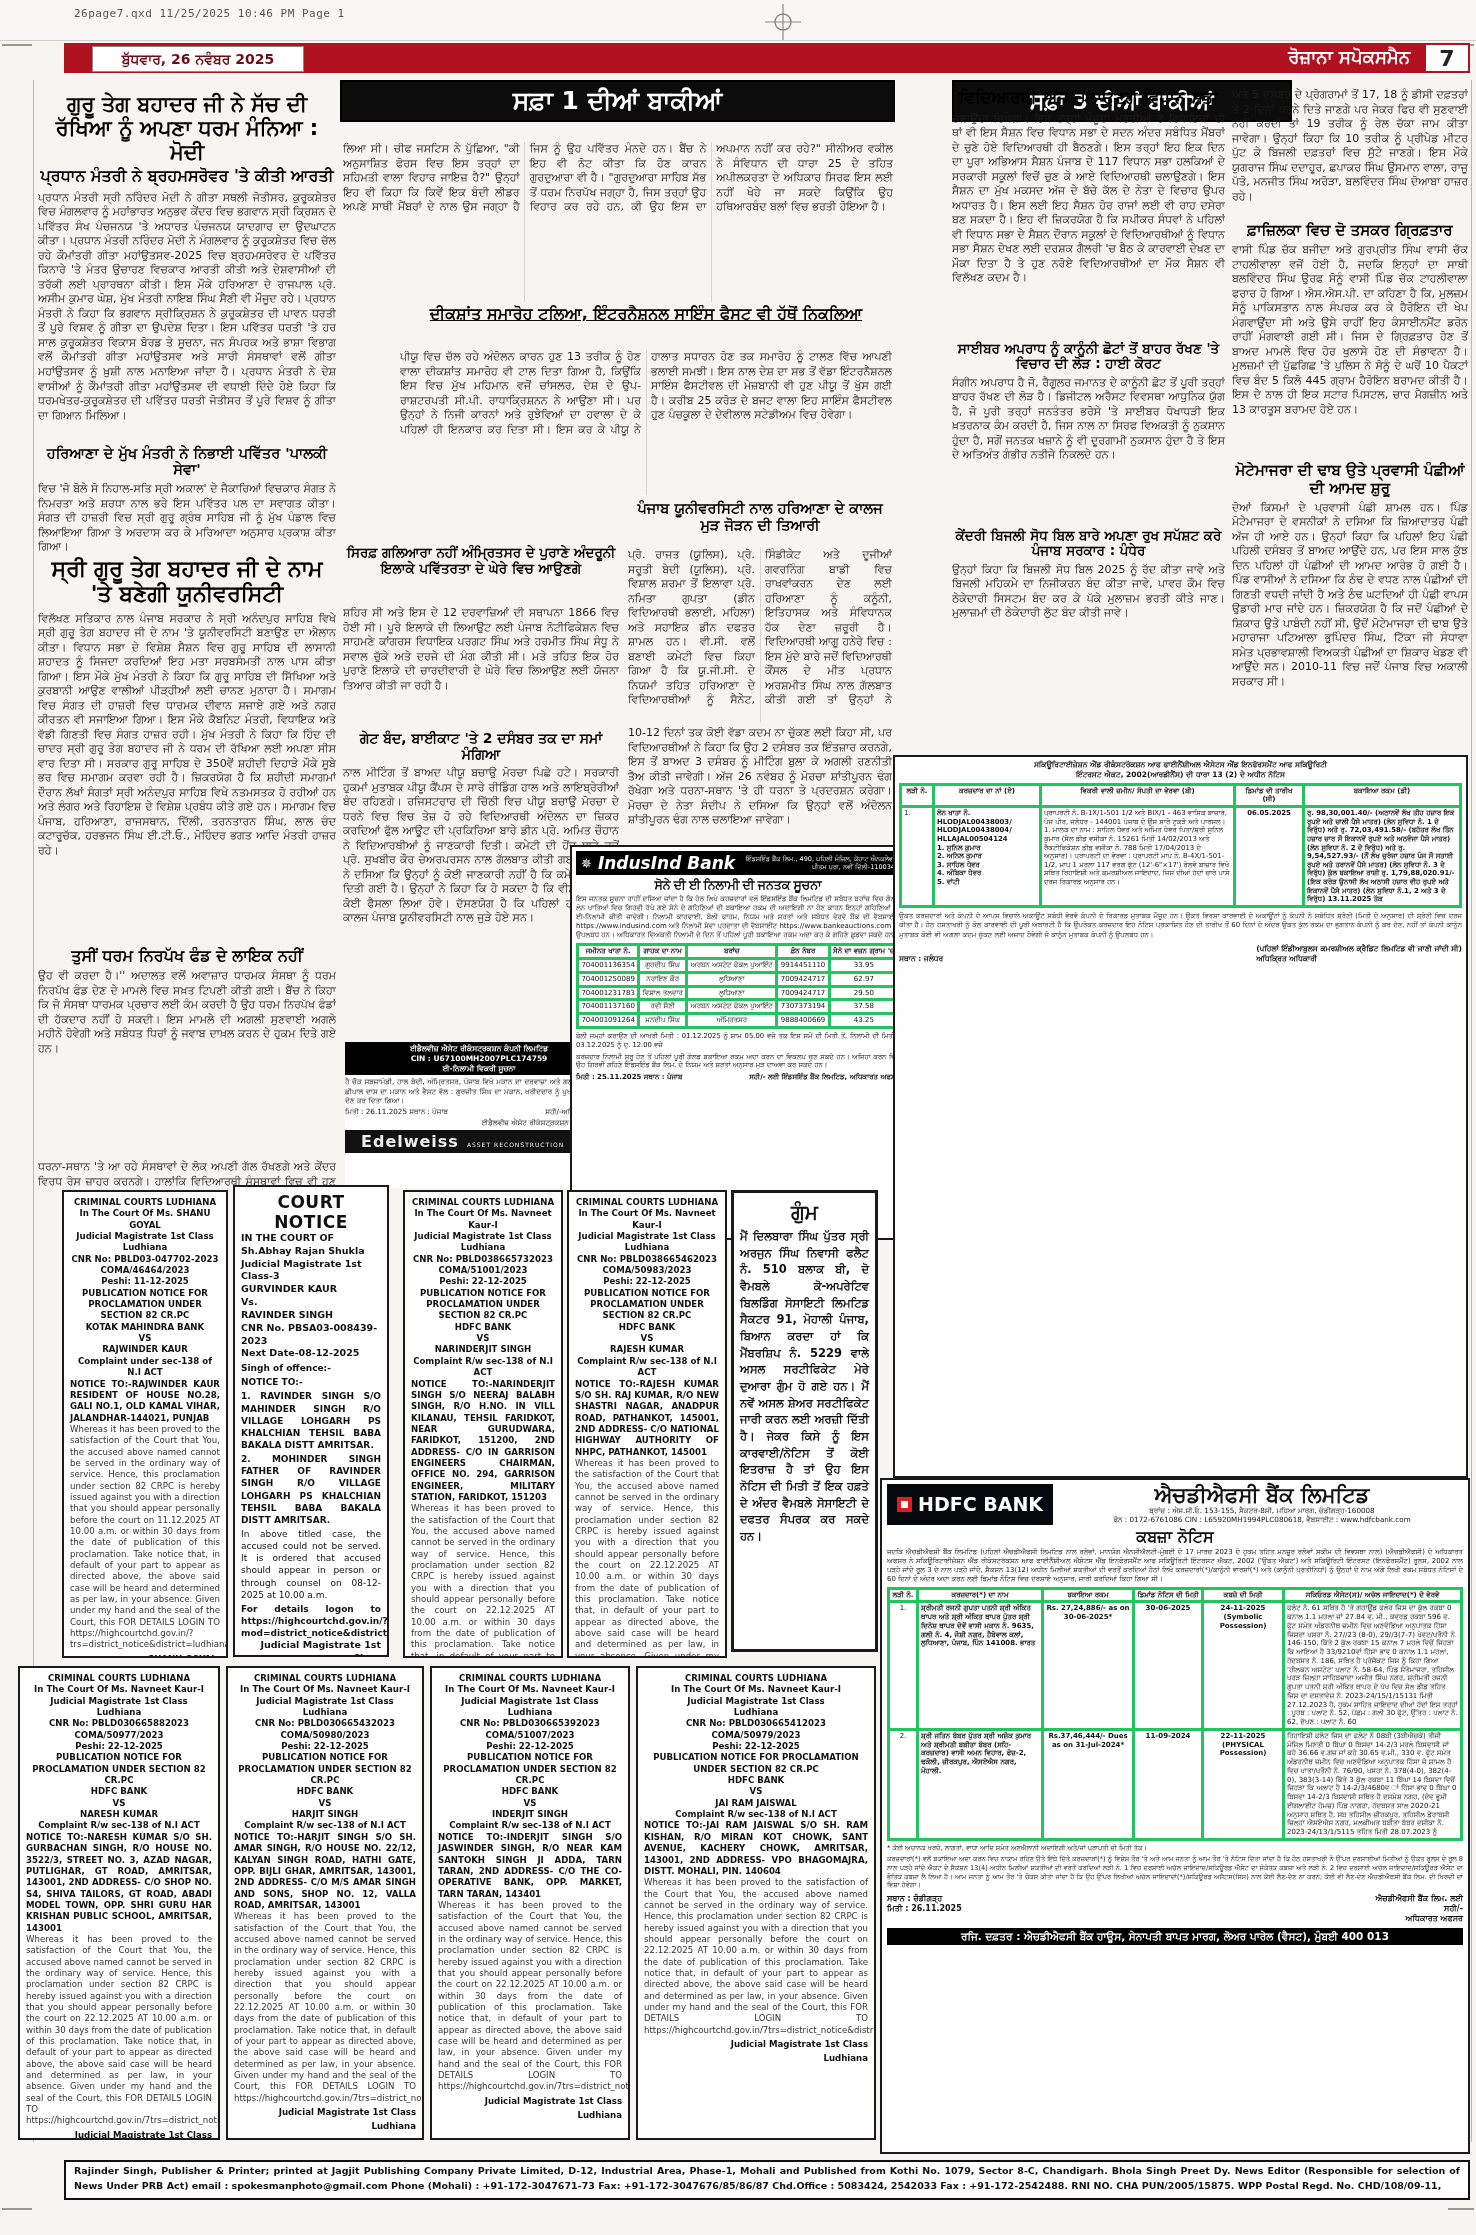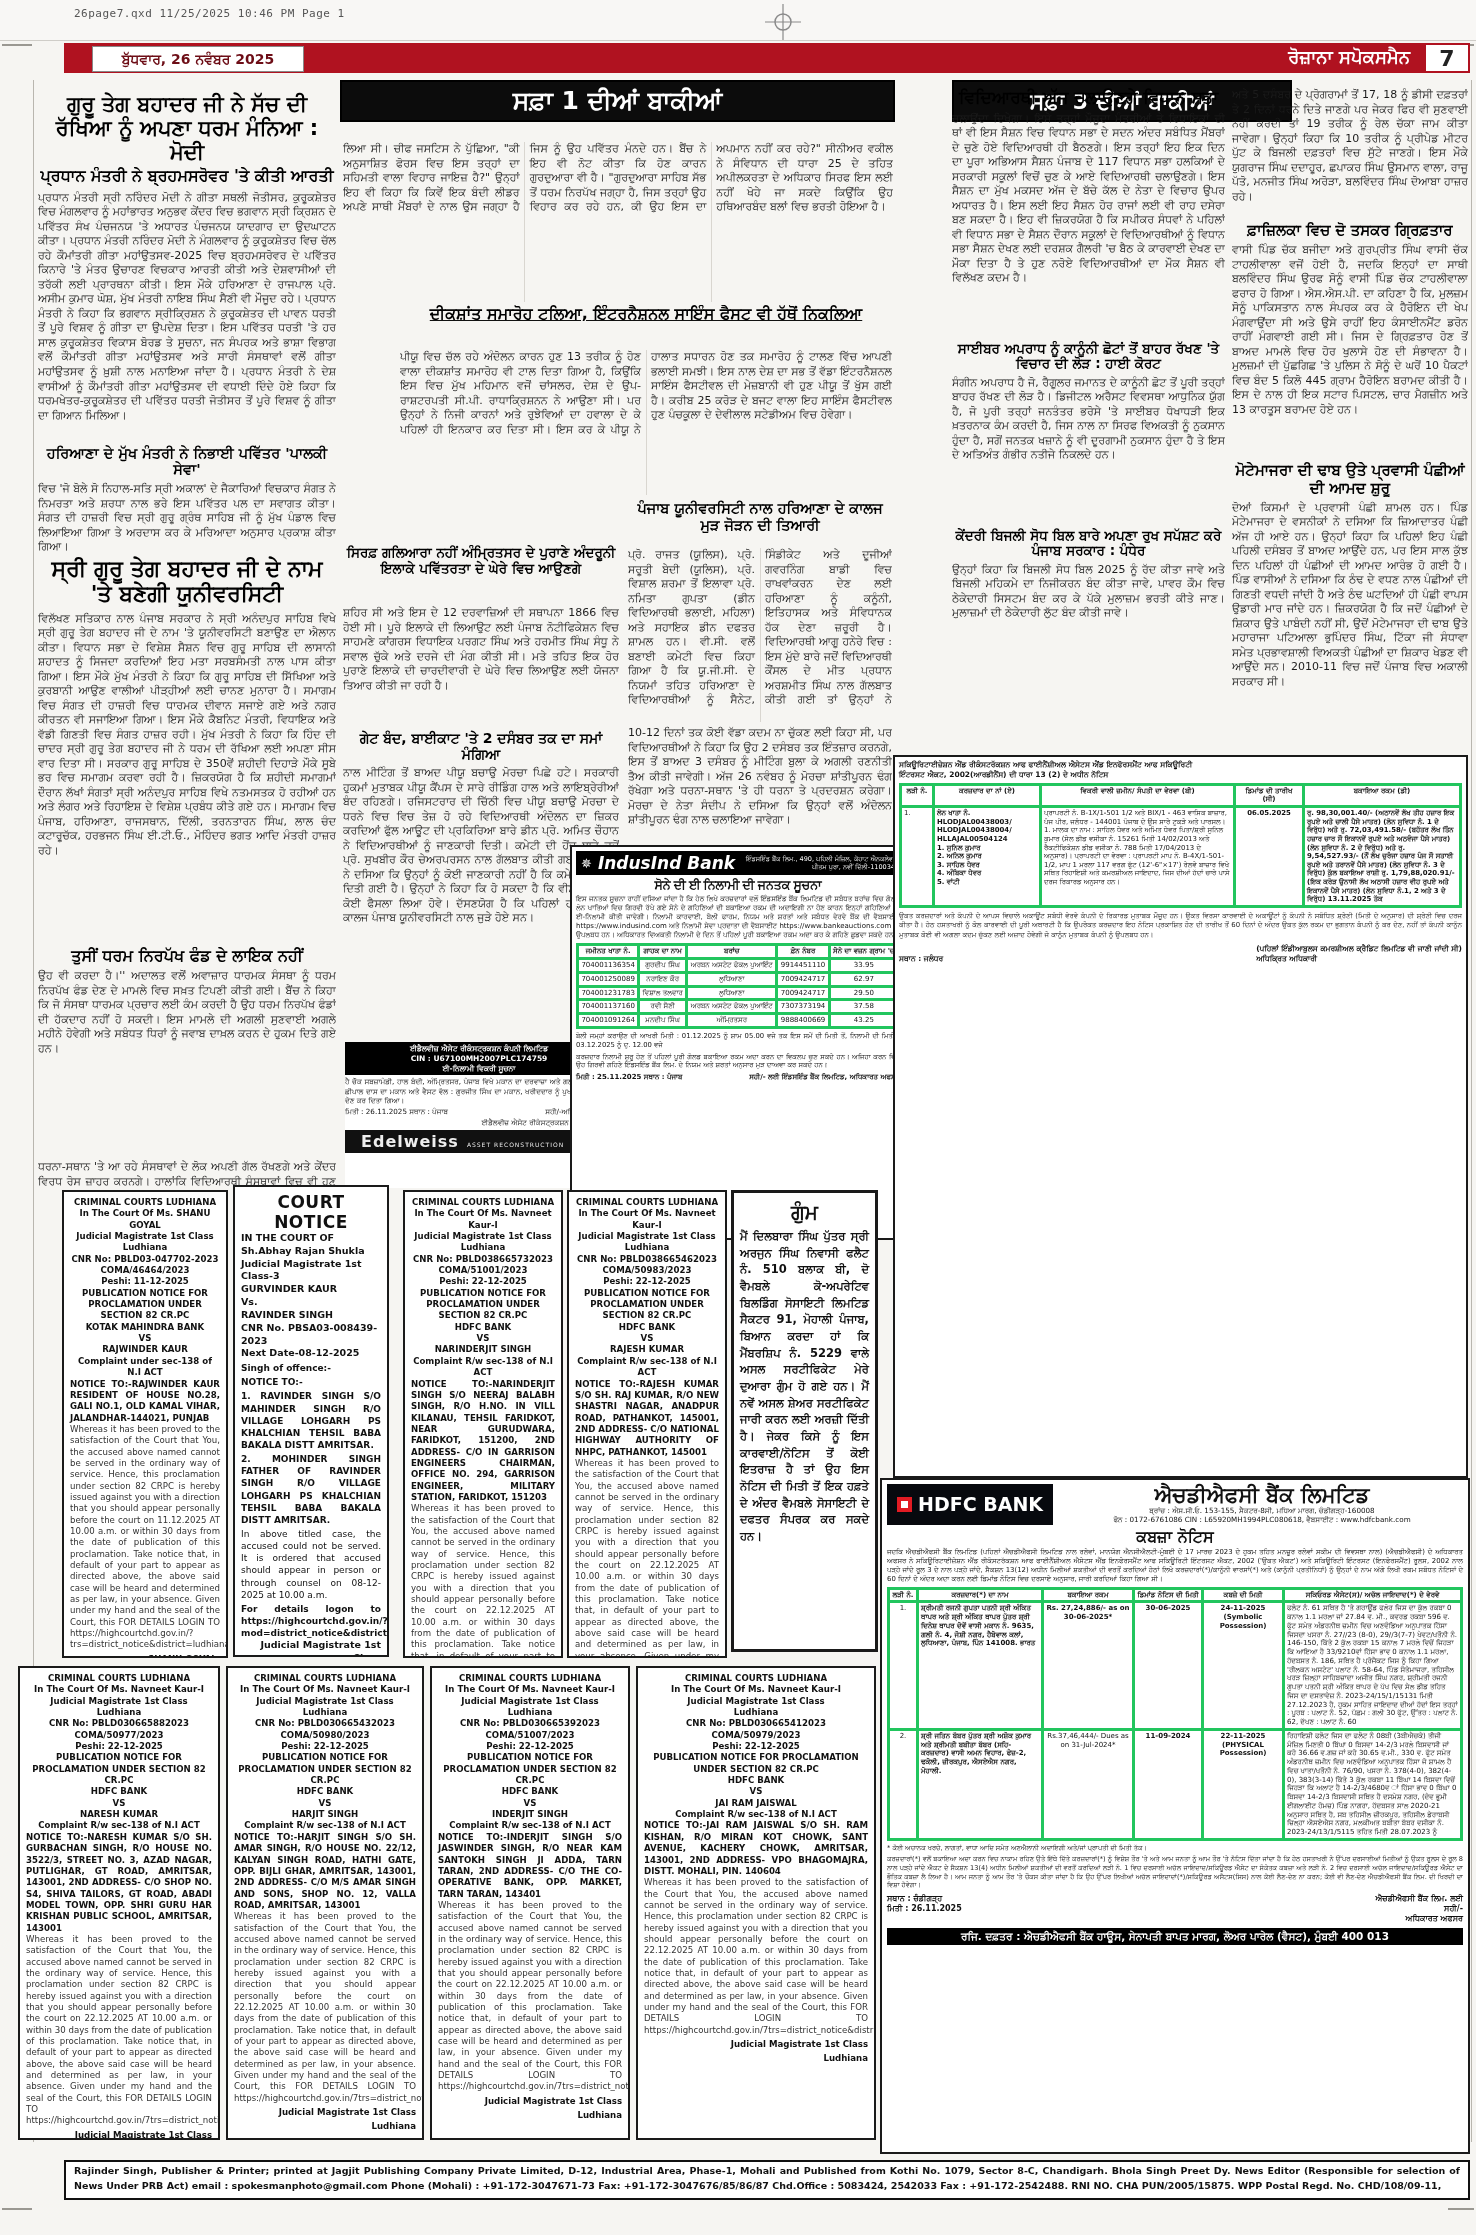--- a/index.html
+++ b/index.html
@@ -44,21 +44,21 @@
   
   #edelweiss{left:345px;top:1042px;width:268px;height:146px;border:none;padding:0;}
   .ed-head{background:#000;color:#fff;text-align:center;font-size:7.5px;font-weight:bold;line-height:1.3;padding:2px;}
   .ed-body{font-size:7.2px;line-height:1.3;text-align:justify;margin-top:2px;}
   .ed-row{display:flex;justify-content:space-between;font-size:7.2px;font-weight:normal;margin-top:2px;}
   .ed-bar{background:#111;color:#eee;margin-top:3px;padding:2px 16px;display:flex;align-items:baseline;gap:8px;}
   .ed-logo{font-size:16px;font-weight:bold;letter-spacing:1px;}
   .ed-sub{font-size:6px;letter-spacing:1px;}
   
   #sammaan{left:893px;top:755px;width:575px;height:723px;padding:3px 4px;}
-  .sm-cap{font-size:7.5px;font-weight:bold;line-height:1.3;}
+  .sm-cap{font-size:7.5px;font-weight:bold;text-align:center;line-height:1.3;}
   #sammaan td{text-align:left;font-size:6.9px;}
   .pre{white-space:pre-line;}
   .sm-terms{font-size:6.9px;line-height:1.35;text-align:justify;margin-top:4px;color:#222;}
   .sm-foot{display:flex;justify-content:space-between;align-items:flex-end;font-size:7.5px;font-weight:bold;margin-top:4px;}
   
   #gum{left:731px;top:1190px;width:147px;height:462px;border-width:3px;}
   .gum-title{font-weight:bold;font-size:20px;text-align:center;margin:2px 0 4px;}
   .gum-body{font-weight:bold;font-size:11.5px;line-height:1.45;text-align:justify;}
   
   #court-main{left:233px;top:1185px;width:156px;height:472px;}
@@ -356,21 +356,21 @@
           <td>1.</td>
           <td style="text-align:left;font-weight:bold;">ਸ਼੍ਰੀਮਤੀ ਰਜਨੀ ਗੁਪਤਾ ਪਤਨੀ ਸ਼੍ਰੀ ਅੰਕਿਤ ਥਾਪਰ ਅਤੇ ਸ਼੍ਰੀ ਅੰਕਿਤ ਥਾਪਰ ਪੁੱਤਰ ਸ਼੍ਰੀ ਦਿਨੇਸ਼ ਥਾਪਰ ਦੋਵੇਂ ਵਾਸੀ ਮਕਾਨ ਨੰ. 9635, ਗਲੀ ਨੰ. 4, ਜੋਸ਼ੀ ਨਗਰ, ਹੈਬੋਵਾਲ ਕਲਾਂ, ਲੁਧਿਆਣਾ, ਪੰਜਾਬ, ਪਿੰਨ 141008. ਭਾਰਤ</td>
           <td style="font-weight:bold;">Rs. 27,24,886/- as on 30-06-2025*</td>
           <td style="font-weight:bold;">30-06-2025</td>
           <td style="font-weight:bold;">24-11-2025 (Symbolic Possession)</td>
           <td style="text-align:left;">ਫਲੈਟ ਨੰ. 61 ਸਥਿਤ ਹੈ 'ਤੇ ਗਰਾਊਂਡ ਫਲੋਰ ਜਿਸ ਦਾ ਕੁੱਲ ਰਕਬਾ 0 ਕਨਾਲ 1.1 ਮਰਲਾ ਜਾਂ 27.84 ਵ. ਮੀ., ਕਵਰਡ ਰਕਬਾ 596 ਵ. ਫੁੱਟ ਸਮੇਤ ਅੰਡਰਨੀਥ ਜ਼ਮੀਨ ਵਿਚ ਅਣਵੰਡਿਆ ਅਨੁਪਾਤਕ ਹਿੱਸਾ ਜਿਸਦਾ ਖਸਰਾ ਨੰ. 27//23 (8-0), 29//3(7-7) ਖੇਵਟ/ਖਤੌਨੀ ਨੰ. 146-150, ਕਿੱਤੇ 2 ਕੁੱਲ ਰਕਬਾ 15 ਕਨਾਲ 7 ਮਰਲੇ ਵਿਚੋਂ ਜਿਹੜਾ ਕਿ ਆਇਆ ਹੈ 33/9210ਵਾਂ ਹਿੱਸਾ ਭਾਵ 0 ਕਨਾਲ 1.1 ਮਰਲਾ, ਹੱਦਬਸਤ ਨੰ. 186, ਸਥਿਤ ਹੈ ਪ੍ਰੋਜੈਕਟ ਜਿਸ ਨੂੰ ਕਿਹਾ ਗਿਆ 'ਰੀਲਕਨ ਅਸਟੇਟ' ਪਲਾਟ ਨੰ. 58-64, ਪਿੰਡ ਸੰਤੇਮਾਜਰਾ, ਤਹਿਸੀਲ ਖਰੜ ਜ਼ਿਲ੍ਹਾ ਸਾਹਿਬਜ਼ਾਦਾ ਅਜੀਤ ਸਿੰਘ ਨਗਰ, ਸ਼੍ਰੀਮਤੀ ਰਜਨੀ ਗੁਪਤਾ ਪਤਨੀ ਸ਼੍ਰੀ ਅੰਕਿਤ ਥਾਪਰ ਦੇ ਪੱਖ ਵਿਚ ਸੇਲ ਡੀਡ ਤਹਿਤ ਜਿਸ ਦਾ ਦਸਤਾਵੇਜ਼ ਨੰ. 2023-24/15/1/15131 ਮਿਤੀ 27.12.2023 ਹੈ, ਹੁਕਮ ਸਾਹਿਤ ਜਾਇਦਾਦ ਦੀਆਂ ਹੱਦਾਂ ਇਸ ਤਰ੍ਹਾਂ : ਪੂਰਬ : ਪਲਾਟ ਨੰ. 52, ਪੱਛਮ : ਗਲੀ 30 ਫੁੱਟ, ਉੱਤਰ : ਪਲਾਟ ਨੰ. 62, ਦੱਖਣ : ਪਲਾਟ ਨੰ. 60</td>
         </tr>
         <tr>
           <td>2.</td>
           <td style="text-align:left;font-weight:bold;">ਸ਼੍ਰੀ ਜਤਿਨ ਬੱਬਰ ਪੁੱਤਰ ਸ਼੍ਰੀ ਅਸ਼ੋਕ ਕੁਮਾਰ ਅਤੇ ਸ਼੍ਰੀਮਤੀ ਬਬੀਤਾ ਬੱਬਰ (ਸਹਿ-ਕਰਜ਼ਦਾਰ) ਵਾਸੀ ਅਮਨ ਵਿਹਾਰ, ਫੇਜ਼-2, ਢਕੋਲੀ, ਜ਼ੀਰਕਪੁਰ, ਐਸਏਐਸ ਨਗਰ, ਮੋਹਾਲੀ.</td>
-          <td style="font-weight:normal;text-align:center;">Rs.37,46,444/- Dues as on 31-Jul-2024*</td>
+          <td style="font-weight:bold;text-align:center;">Rs.37,46,444/- Dues as on 31-Jul-2024*</td>
           <td style="font-weight:bold;">11-09-2024</td>
           <td style="font-weight:bold;">22-11-2025 (PHYSICAL Possession)</td>
           <td style="text-align:left;">ਰਿਹਾਇਸ਼ੀ ਫਲੈਟ ਜਿਸ ਦਾ ਫਲੈਟ ਨੰ 08ਬੀ (3ਬੀਐਚਕੇ) ਤੀਜੀ ਮੰਜ਼ਿਲ ਮਿਣਤੀ 0 ਬਿੱਘਾ 0 ਬਿਸਵਾ 14-2/3 ਮਰਲੇ ਬਿਸਵਾਸੀ ਜਾਂ ਕਹੋ 36.66 ਵ.ਗਜ਼ ਜਾਂ ਕਹੋ 30.65 ਵ.ਮੀ., 330 ਵ. ਫੁੱਟ ਸਮੇਤ ਅੰਡਰਨੀਥ ਜ਼ਮੀਨ ਵਿਚ ਅਣਵੰਡਿਆ ਅਨੁਪਾਤਕ ਹਿੱਸਾ ਜੋ ਸ਼ਾਮਲ ਹੈ ਵਿਚ ਖਾਤਾ/ਖਤੌਨੀ ਨੰ. 76/90, ਖਸਰਾ ਨੰ. 378(4-0), 382(4-0), 383(3-14) ਕਿੱਤੇ 3 ਕੁੱਲ ਰਕਬਾ 11 ਬਿੱਘਾ 14 ਬਿਸਵਾ ਵਿਚੋਂ ਜਿਹੜਾ ਕਿ ਅਲਾਟ ਹੈ 14-2/3/4680ਵ ਾਂ ਹਿੱਸਾ ਭਾਵ 0 ਬਿੱਘਾ 0 ਬਿਸਵਾ 14-2/3 ਬਿਸਵਾਸੀ ਸਥਿਤ ਹੈ ਦਸਮੇਸ਼ ਨਗਰ, (ਦੇਵ ਭੂਮੀ ਈਗਲਾਈਟ ਹੋਮਜ਼) ਪਿੰਡ ਨਾਗਰਾ, ਹੱਦਬਸਤ ਸਾਲ 2020-21 ਅਨੁਸਾਰ ਸਥਿਤ ਹੈ, ਸਬ ਤਹਿਸੀਲ ਜ਼ੀਰਕਪੁਰ, ਤਹਿਸੀਲ ਡੇਰਾਬਸੀ ਜ਼ਿਲ੍ਹਾ ਐਸਏਐਸ ਨਗਰ, ਮਲਕੀਅਤ ਬਬੀਤਾ ਬੱਬਰ ਵਸੀਕਾ ਨੰ. 2023-24/13/1/5115 ਤਹਿਤ ਮਿਤੀ 28.07.2023 ਨੂੰ</td>
         </tr>
       </tbody>
     </table>
     <div class="hd-note">* ਕੋਈ ਅਚਾਨਕ ਖਰਚੇ, ਲਾਗਤਾਂ, ਵਾਧਾ ਆਦਿ ਸਮੇਤ ਅਣਐਲਾਨੀ ਅਦਾਇਗੀ ਅਤੇ/ਜਾਂ ਪ੍ਰਾਪਤੀ ਦੀ ਮਿਤੀ ਤੱਕ।</div>
     <div class="hd-note">ਕਰਜ਼ਦਾਰਾਂ(*) ਵਲੋਂ ਬਕਾਇਆ ਅਦਾ ਕਰਨ ਵਿਚ ਨਾਕਾਮ ਰਹਿਣ ਉਤੇ ਇੱਥੇ ਦਿੱਤੇ ਕਰਜ਼ਦਾਰਾਂ(*) ਨੂੰ ਵਿਸ਼ੇਸ਼ ਤੌਰ 'ਤੇ ਅਤੇ ਆਮ ਜਨਤਾ ਨੂੰ ਆਮ ਤੌਰ 'ਤੇ ਨੋਟਿਸ ਦਿੱਤਾ ਜਾਂਦਾ ਹੈ ਕਿ ਹੇਠ ਹਸਤਾਖਰੀ ਨੇ ਉੱਪਰ ਦਰਸਾਈਆਂ ਮਿਤੀਆਂ ਨੂੰ ਉਕਤ ਰੂਲਸ ਦੇ ਰੂਲ 8 ਨਾਲ ਪੜ੍ਹੇ ਜਾਂਦੇ ਐਕਟ ਦੇ ਸੈਕਸ਼ਨ 13(4) ਅਧੀਨ ਮਿਲੀਆਂ ਸ਼ਕਤੀਆਂ ਦੀ ਵਰਤੋਂ ਕਰਦਿਆਂ ਲੜੀ ਨੰ. 1 ਵਿਚ ਦਰਸਾਈ ਅਚੱਲ ਜਾਇਦਾਦ/ਸਕਿਊਰਡ ਐਸੇਟ ਦਾ ਸੰਕੇਤਕ ਕਬਜ਼ਾ ਅਤੇ ਲੜੀ ਨੰ. 2 ਵਿਚ ਦਰਸਾਈ ਅਚੱਲ ਜਾਇਦਾਦ/ਸਕਿਊਰਡ ਐਸੇਟ ਦਾ ਭੌਤਿਕ ਕਬਜ਼ਾ ਲੈ ਲਿਆ ਹੈ। ਆਮ ਜਨਤਾ ਨੂੰ ਆਮ ਤੌਰ 'ਤੇ ਚੌਕਸ ਕੀਤਾ ਜਾਂਦਾ ਹੈ ਕਿ ਉਹ ਉੱਪਰ ਲਿਖੀਆਂ ਅਚੱਲ ਜਾਇਦਾਦਾਂ(*)/ਸਕਿਊਰਡ ਅਸੈਟਸ(ਸਿਸ) ਨਾਲ ਕੋਈ ਲੈਣ-ਦੇਣ ਨਾ ਕਰਨ; ਕੋਈ ਵੀ ਲੈਣ-ਦੇਣ ਐਚਡੀਐਫਸੀ ਬੈਂਕ ਲਿਮ. ਦੀ ਖਿਰਦੀ ਦਾ ਵਿਸ਼ਾ ਹੋਵੇਗਾ।</div>
     <div class="hd-footrow">
       <span>

